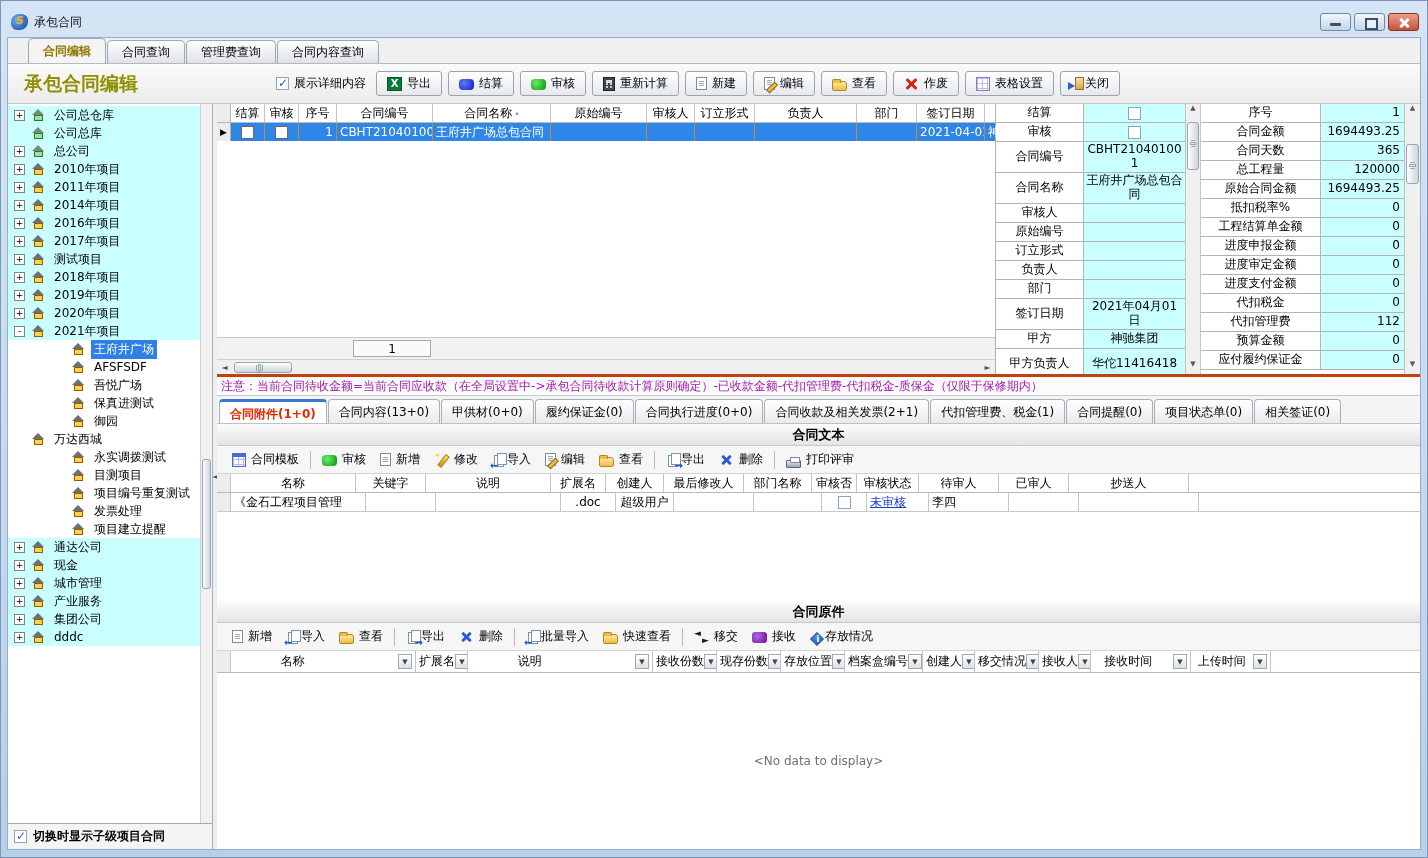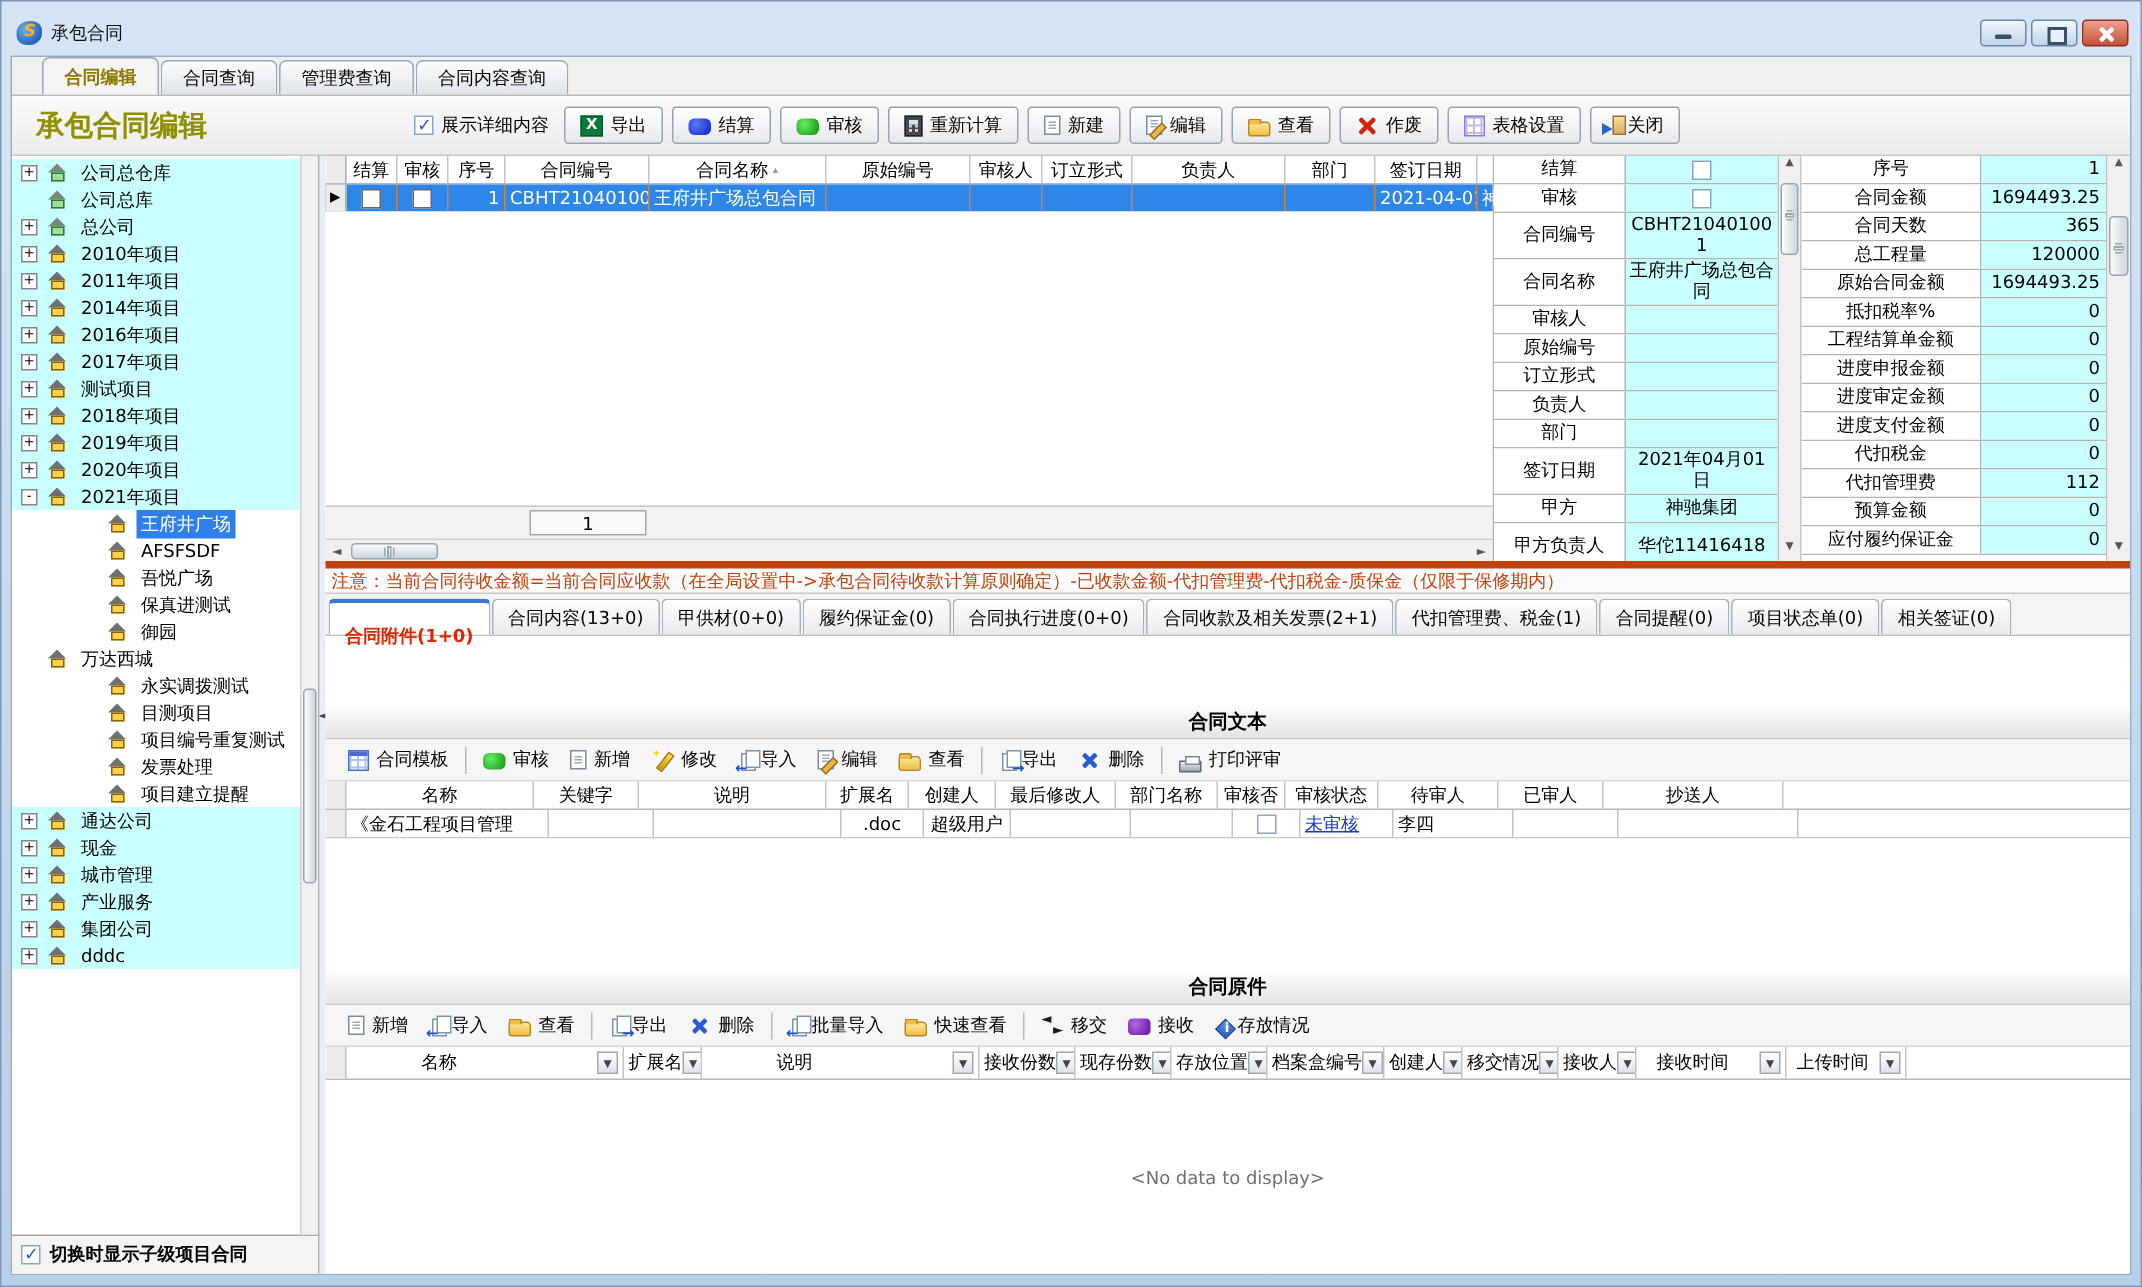--- a/index.html
+++ b/index.html
@@ -79,31 +79,31 @@
   .drow .val{background:#c9ffff;display:flex;align-items:center;justify-content:center;text-align:center;line-height:1.15;padding:0 2px;overflow:hidden;word-break:break-all;}
   .dcol.left .lbl{width:88px;} .dcol.left .val{width:101px;}
   .dcol.right .lbl{width:120px;} .dcol.right .val{width:83px;justify-content:flex-end;padding-right:4px;}
   .drow{height:19px;} .drow.tall{height:31px;}
   .vscroll{width:15px;flex:none;background:#f0f0f0;border-right:1px solid #c8c8c8;position:relative;}
   .vscroll .arr{position:absolute;left:0;right:0;height:14px;text-align:center;font-size:7px;color:#555;cursor:pointer;}
   .vscroll .arr.up{top:0;} .vscroll .arr.dn{bottom:0;}
   .vscroll .thumb{position:absolute;left:1px;right:1px;top:18px;height:48px;background:linear-gradient(90deg,#fdfdfd,#cdd5de);border:1px solid #96a4b4;border-radius:3px;cursor:pointer;}
   .vscroll .thumb::after{content:"";position:absolute;top:20px;left:3px;right:3px;height:1px;box-shadow:0 0 0 1px #9aa,0 3px 0 0 #9aa,0 -3px 0 0 #9aa;}
   
-  .notice{height:22px;flex:none;background:#fbfbfb;border-top:5px solid #c2410c;border-bottom:1px solid #c8c8c8;color:#c2410c;display:flex;align-items:center;padding-left:4px;white-space:nowrap;overflow:hidden;}
+  .notice{height:22px;flex:none;background:#fbfbfb;border-top:3px solid #c2410c;border-bottom:1px solid #c8c8c8;color:#a21caf;display:flex;align-items:center;padding-left:4px;white-space:nowrap;overflow:hidden;}
   
   .section-tabs{height:28px;flex:none;background:#f4f4f4;display:flex;align-items:flex-end;padding:2px 0 0 2px;border-bottom:1px solid #c0c0c0;}
   .stab{height:24px;padding:4px 10px 0;border:1px solid #a8b0b8;border-bottom:none;border-radius:4px 4px 0 0;background:linear-gradient(#fff,#e8eaec);margin-right:1px;white-space:nowrap;cursor:pointer;}
-  .stab.active{background:#fff;color:#e02800;font-weight:bold;border-top:3px solid #3b77cc;padding-top:14px;}
+  .stab.active{background:#fff;color:#e02800;font-weight:bold;border-top:3px solid #3b77cc;padding-top:4px;}
   
   .sec-title{height:22px;flex:none;background:linear-gradient(#fcfcfc,#e4e4e4);border-bottom:1px solid #c8c8c8;text-align:center;font-weight:bold;font-size:13px;line-height:21px;}
   .sec-toolbar{height:28px;flex:none;display:flex;align-items:center;padding-left:8px;background:#f6f6f6;border-bottom:1px solid #d4d4d4;}
   .tbtn{display:flex;align-items:center;padding:2px 7px;cursor:pointer;white-space:nowrap;}
   .tsep{width:1px;height:18px;background:#b8b8b8;margin:0 4px;}
-  .text-section{height:177px;flex:none;display:flex;flex-direction:column;background:#fff;margin-top:47px;}
+  .text-section{height:177px;flex:none;display:flex;flex-direction:column;background:#fff;}
   .orig-section{flex:1;display:flex;flex-direction:column;background:#fff;min-height:0;}
   .sec-grid-head{display:flex;flex:none;background:#fff;border-bottom:1px solid #b8b8b8;}
   .sec-grid-row{display:flex;flex:none;background:#fff;border-bottom:1px solid #c8c8c8;}
   .sg{border-right:1px solid #c4c4c4;display:flex;align-items:center;padding:0 3px;white-space:nowrap;overflow:hidden;flex:none;height:18px;}
   .sg.head{justify-content:center;}
   .sg.ind{width:14px;background:#ececec;}
   .fhead .sg{height:21px;}
   .filter-btn{margin-left:auto;width:14px;height:15px;border:1px solid #a0a8b0;background:linear-gradient(#fff,#dde2e8);font-size:7px;color:#444;display:flex;align-items:center;justify-content:center;flex:none;cursor:pointer;}
   .link{color:#1a3ad0;text-decoration:underline;cursor:pointer;}
   .no-data{flex:1;display:flex;align-items:center;justify-content:center;color:#707070;font-size:12px;}

